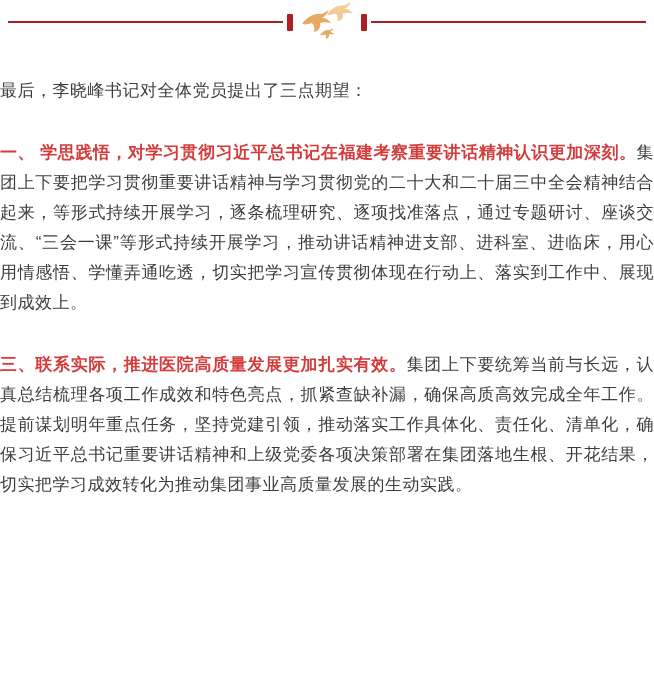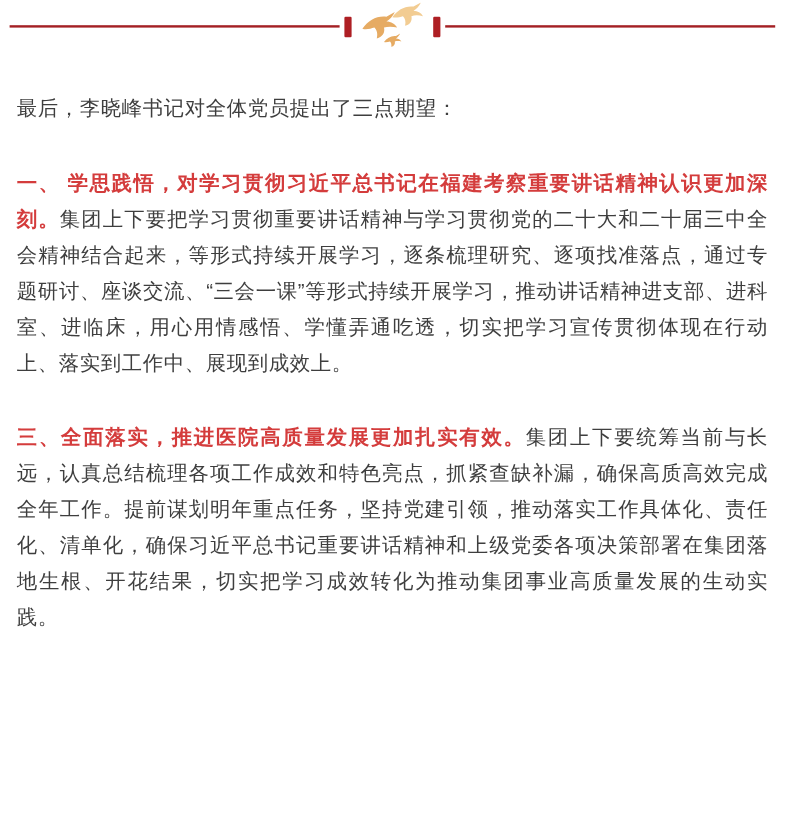--- a/index.html
+++ b/index.html
@@ -37,21 +37,21 @@
   .doves {
     width: 56px;
     height: 40px;
     display: flex;
     align-items: center;
     justify-content: center;
     flex: none;
   }
   
   .para {
-    margin: 32px 14px;
+    margin: 32px 0;
     font-size: 17px;
     line-height: 30px;
     letter-spacing: 0.5px;
     color: #3e3e3e;
     text-align: justify;
     text-justify: inter-ideograph;
   }
   .para .lead {
     color: #d43c3c;
     font-weight: bold;
@@ -83,15 +83,15 @@
     </span>
     <span class="bar right"></span>
     <span class="line"></span>
   </div>
 
   <p class="para"><span>最后，李晓峰书记对全体党员提出了三点期望：</span></p>
 
   <p class="para"><span class="lead">一、 学思践悟，对学习贯彻习近平总书记在福建考察重要讲话精神认识更加深刻。</span><span>集团上下要把学习贯彻重要讲话精神与学习贯彻党的二十大和二十届三中全会精神结合起来，等形式持续开展学习，逐条梳理研究、逐项找准落点，通过专题研讨、座谈交流、“三会一课”等形式持续开展学习，推动讲话精神进支部、进科室、进临床，用心用情感悟、学懂弄通吃透，切实把学习宣传贯彻体现在行动上、落实到工作中、展现到成效上。</span></p>
 
 
-  <p class="para"><span class="lead">三、全面落实，推进医院高质量发展更加扎实有效。</span><span>集团上下要统筹当前与长远，认真总结梳理各项工作成效和特色亮点，抓紧查缺补漏，确保高质高效完成全年工作。提前谋划明年重点任务，坚持党建引领，推动落实工作具体化、责任化、清单化，确保习近平总书记重要讲话精神和上级党委各项决策部署在集团落地生根、开花结果，切实把学习成效转化为推动集团事业高质量发展的生动实践。</span></p>
+  <p class="para"><span class="lead">三、联系实际，推进医院高质量发展更加扎实有效。</span><span>集团上下要统筹当前与长远，认真总结梳理各项工作成效和特色亮点，抓紧查缺补漏，确保高质高效完成全年工作。提前谋划明年重点任务，坚持党建引领，推动落实工作具体化、责任化、清单化，确保习近平总书记重要讲话精神和上级党委各项决策部署在集团落地生根、开花结果，切实把学习成效转化为推动集团事业高质量发展的生动实践。</span></p>
 
 </div>
 
 </body></html>

